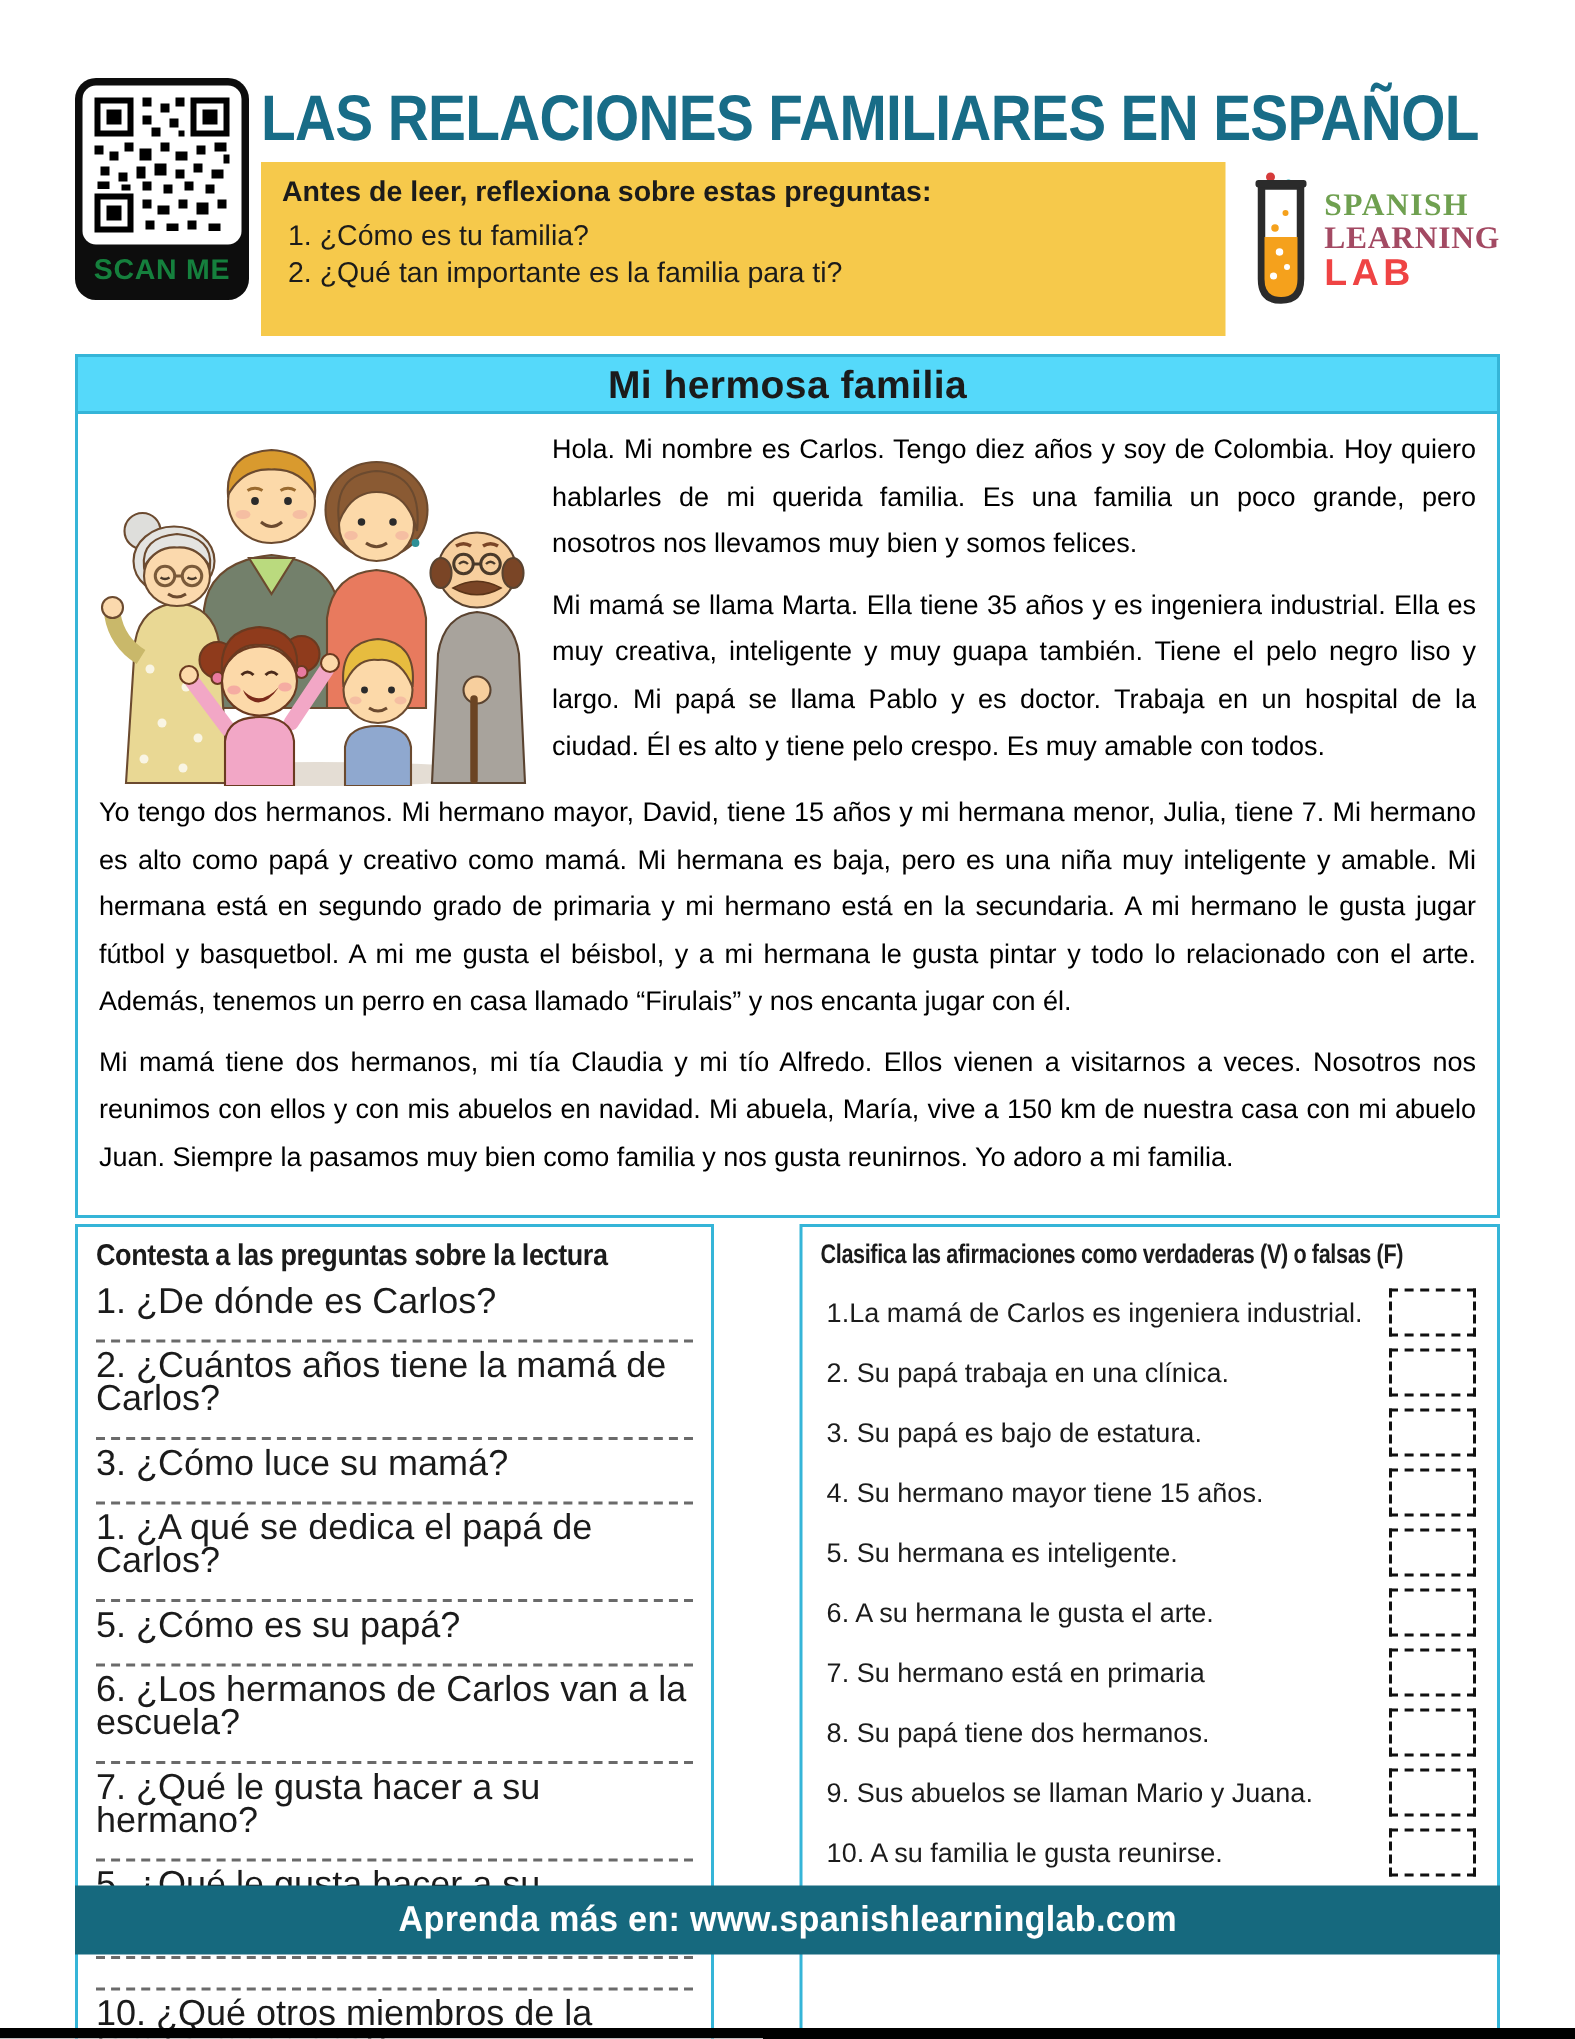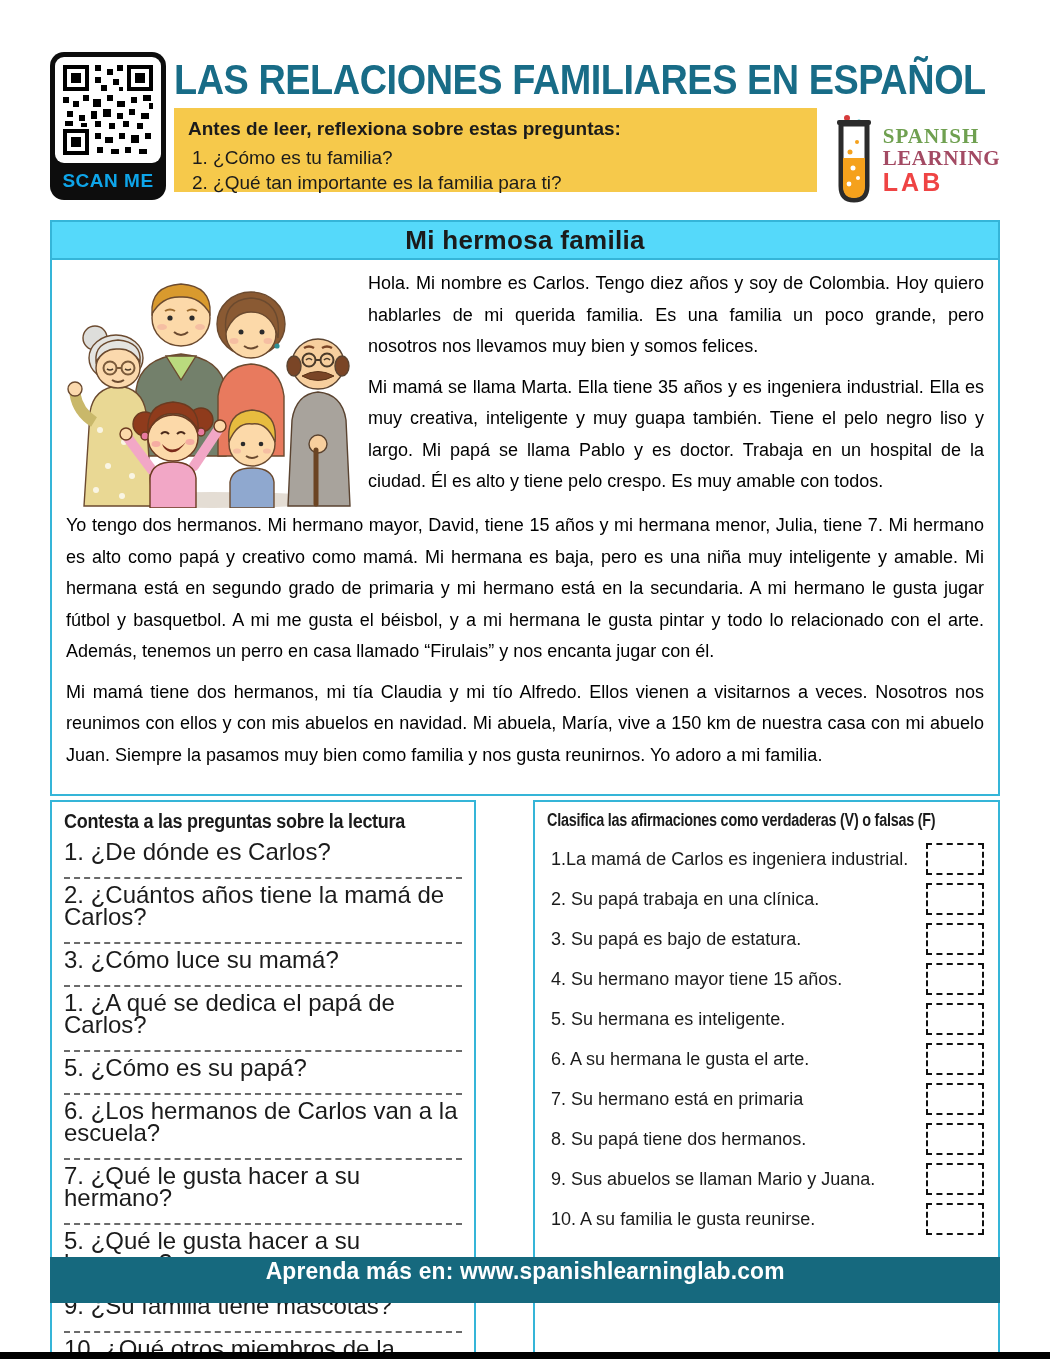--- a/index.html
+++ b/index.html
@@ -8,27 +8,27 @@
     background:#ffffff;font-family:"Liberation Sans",sans-serif;color:#1b1b1b;
   }
   .content{position:absolute;left:50px;top:0;width:950px;}
 
   
   .top{display:flex;margin-top:52px;}
   .qr-sticker{width:116px;height:148px;background:#0d0d0d;border-radius:14px;
     box-sizing:border-box;padding:5px 5px 0 5px;flex-shrink:0;}
   .qr-white{background:#fff;border-radius:9px;height:106px;display:flex;
     align-items:center;justify-content:center;}
-  .qr-label{color:#0ea5e9;text-align:center;font-weight:bold;font-size:19px;
+  .qr-label{color:#15803d;text-align:center;font-weight:bold;font-size:19px;
     letter-spacing:.5px;line-height:36px;}
   .head-right{flex:1;margin-left:8px;min-width:0;}
   .main-title{color:#186c87;font-weight:bold;font-size:43px;line-height:50px;margin:2px 0 4px 0;
     white-space:nowrap;letter-spacing:-.5px;transform:scaleX(.88);transform-origin:left center;}
   .head-row{display:flex;align-items:flex-start;}
-  .reflect-box{background:#f6c94b;width:658px;box-sizing:border-box;padding:8px 14px;height:84px;}
+  .reflect-box{background:#f6c94b;width:658px;box-sizing:border-box;padding:8px 14px;height:116px;}
   .reflect-heading{font-weight:bold;font-size:19px;margin:2px 0 7px 0;}
   .reflect-q{font-size:19px;margin:3px 0 3px 4px;}
   .logo{display:flex;align-items:center;margin-left:12px;padding-top:4px;}
   .logo-text{margin-left:4px;line-height:1.05;}
   .logo-spanish{font-family:"Liberation Serif",serif;font-weight:bold;color:#6fa050;
     font-size:21px;letter-spacing:1px;}
   .logo-learning{font-family:"Liberation Serif",serif;font-weight:bold;color:#a34a63;
     font-size:21px;letter-spacing:.5px;}
   .logo-lab{font-weight:bold;color:#ef4444;font-size:25px;letter-spacing:3px;}
 
@@ -55,21 +55,21 @@
   .q-item{margin-bottom:0;}
   .q-text{font-size:24px;line-height:22px;display:block;}
   .answer-line{display:block;border-bottom:2px dashed #6a6a6a;height:14px;margin-bottom:5px;}
   .tf-row{display:flex;align-items:center;justify-content:space-between;height:40px;}
   .tf-text{font-size:18px;line-height:21px;padding-left:4px;}
   .tf-checkbox{width:58px;height:32px;border:2px dashed #111;box-sizing:border-box;
     flex-shrink:0;margin-right:2px;}
 
   
   .footer-bar{position:absolute;left:50px;top:1257px;width:950px;height:46px;
-    background:#16697e;display:flex;justify-content:center;}
+    background:#16697e;display:flex;align-items:center;justify-content:center;}
   .footer-text{color:#fff;font-weight:bold;font-size:24px;letter-spacing:.2px;
     transform:scaleX(.95);white-space:nowrap;}
   .bottom-strip{position:absolute;left:0;top:1352px;width:1050px;height:7px;background:#000;}
 </style>
 </head>
 <body>
 
 <div class="content">
 
   <header class="top">
@@ -307,21 +307,20 @@
           </li>
         <li class="q-item">
             <span class="q-text">7. ¿Qué le gusta hacer a su hermano?</span>
             <span class="answer-line"></span>
           </li>
         <li class="q-item">
             <span class="q-text">5. ¿Qué le gusta hacer a su hermana?</span>
             <span class="answer-line"></span>
           </li>
         <li class="q-item">
-            <span class="q-text">9. ¿Su familia tiene mascotas?</span>
             <span class="answer-line"></span>
           </li>
         <li class="q-item">
             <span class="q-text">10. ¿Qué otros miembros de la familia menciona?</span>
           </li>
       </ol>
     </section>
 
     <section class="col col-tf">
       <h2 class="col-heading">Clasifica las afirmaciones como verdaderas (V) o falsas (F)</h2>

